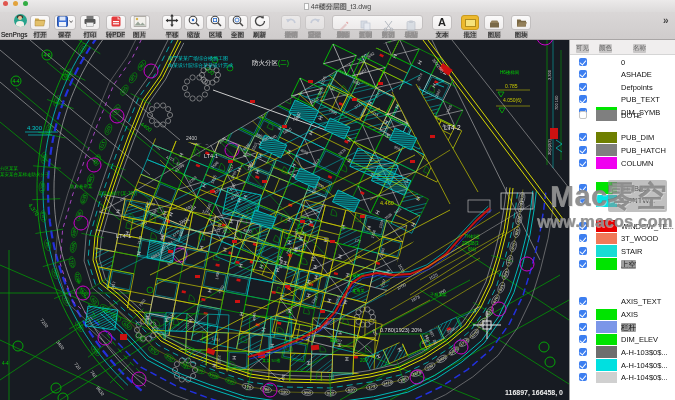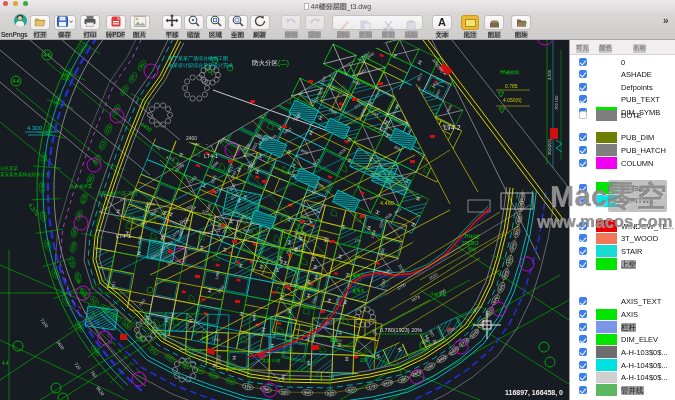--- a/index.html
+++ b/index.html
@@ -1580,25 +1580,20 @@
 <div class="prow" style="top:318.61999999999995px">
       <div class="cb"></div>
       <div class="sw" style="background:#00e0e0"></div>
       <div class="nm">A-H-104$0$...</div>
     </div>
 <div class="prow" style="top:331.24999999999994px">
       <div class="cb"></div>
       <div class="sw" style="background:#d0d0d0"></div>
       <div class="nm">A-H-104$0$...</div>
     </div>
-<div class="prow" style="top:343.87999999999994px">
-      <div class="cb"></div>
-      <div class="sw" style="background:#5cb860"></div>
-      <div class="nm"><span class="nt">管井线</span></div>
-    </div>
   </div>
 <div class="titlebar">
 <div class="light" style="left:2.5px;background:#e0564f"></div>
 <div class="light" style="left:12.5px;background:#e2a33c"></div>
 <div class="light" style="left:22.5px;background:#32ad43"></div>
 <div class="title"><span style="display:inline-block;width:5px;height:7px;background:#fdfdfd;border:0.5px solid #b5b5b5;vertical-align:-1px;margin-right:2px"></span>4#<span class="tt">楼分层图</span>_t3.dwg</div>
 </div>
 <div class="toolbar">
     <div style="position:absolute;left:13.5px;top:1.5px;width:13px;height:13px;border-radius:50%;background:#27a38c;overflow:hidden">
       <div style="position:absolute;left:3.8px;top:1.2px;width:5.4px;height:3px;border-radius:50% 50% 0 0;background:#40342c"></div>

